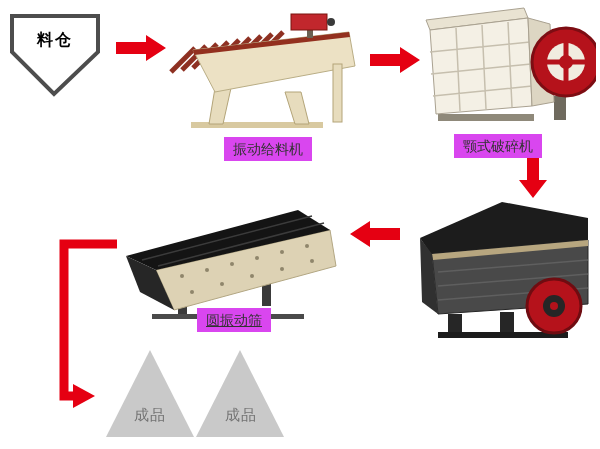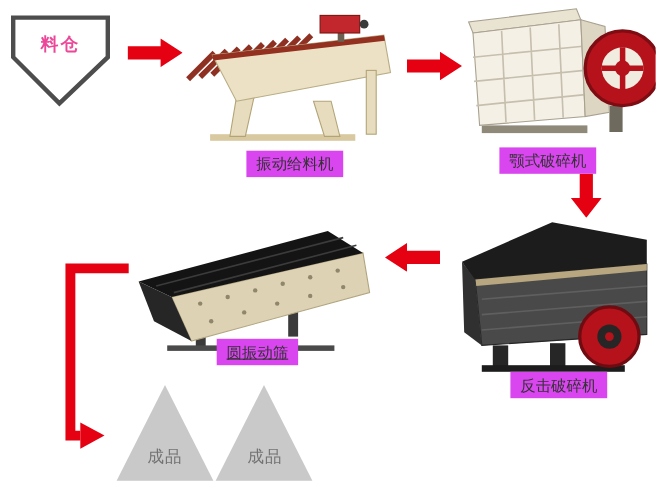--- a/index.html
+++ b/index.html
@@ -18,21 +18,21 @@
     color: #333333;
     font-size: 14px;
     line-height: 1;
     padding: 5px 9px;
     white-space: nowrap;
   }
   .hopper-text {
     position: absolute;
     font-size: 16px;
     font-weight: 600;
-    color: #ec4899;
+    color: #000000;
     letter-spacing: 2px;
   }
   .product-text {
     position: absolute;
     transform: translateX(-50%);
     font-size: 15px;
     color: #737373;
     letter-spacing: 1px;
     font-family: Liberation Serif, serif;
   }
@@ -109,21 +109,20 @@
     <polygon points="6,44 88,8 174,24 174,46 18,62" fill="#1c1c1c"></polygon>
     <polygon points="18,60 174,46 174,110 24,120" fill="#494949" stroke="#262626" stroke-width="1"></polygon>
     <polygon points="18,60 174,46 174,52 19,66" fill="#b7a67f"></polygon>
     <path d="M24,78 L174,66 M24,92 L174,80 M24,106 L174,94" stroke="#5f5f5f" stroke-width="1.5" fill="none"></path>
     <polygon points="6,44 18,60 24,120 8,108" fill="#303030"></polygon>
     <circle cx="140" cy="112" r="27" fill="#b5121b" stroke="#6f0c11" stroke-width="3"></circle>
     <circle cx="140" cy="112" r="11" fill="#262626"></circle>
     <circle cx="140" cy="112" r="4" fill="#b5121b"></circle>
   </svg>
 
-  <div class="tag" style="left:464px; top:338px;">反击破碎机</div>
 
   <svg class="abs" style="left:350px; top:221px;" width="50" height="26" viewBox="0 0 50 26">
     <polygon points="50,7 20,7 20,0 0,13 20,26 20,19 50,19" fill="#e50012"></polygon>
   </svg>
 
   <svg class="abs" style="left:112px; top:198px;" width="235" height="125" viewBox="0 0 235 125">
     <rect x="66" y="104" width="9" height="16" fill="#3a3a3a"></rect>
     <rect x="150" y="84" width="9" height="24" fill="#3a3a3a"></rect>
     <rect x="40" y="116" width="152" height="5" fill="#4a4a4a"></rect>
     <polygon points="44,72 218,32 224,68 62,112" fill="#ddd2b4" stroke="#b2a682" stroke-width="1"></polygon>

